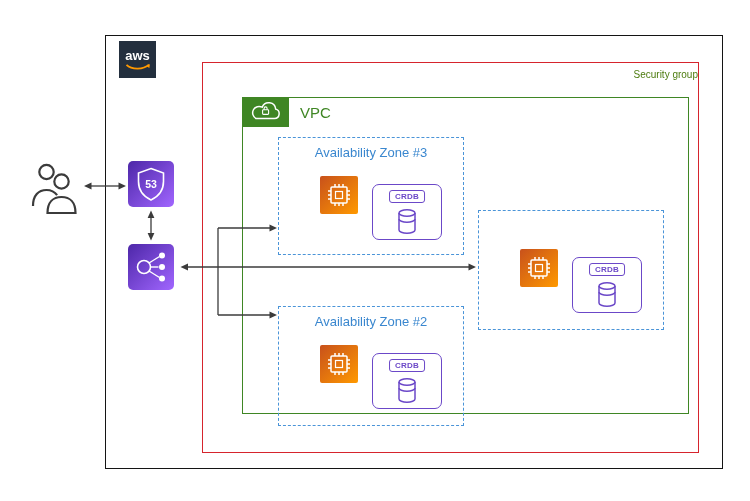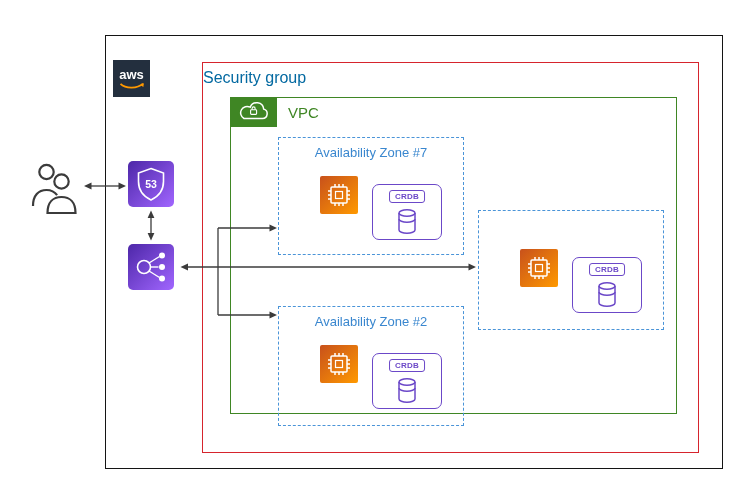--- a/index.html
+++ b/index.html
@@ -6,22 +6,22 @@
   html,body { background:#ffffff; }
   body { font-family:"Liberation Sans", sans-serif; }
   .canvas { position:relative; width:750px; height:501px; background:#ffffff; overflow:hidden; }
   .abs { position:absolute; }
 
   .outer-box { border:1.5px solid #141414; background:transparent; }
 
   .aws-logo { background:#232f3e; }
 
   .sg-box { border:1.2px solid #d6242d; }
-  .sg-label { position:absolute; top:6px; left:0; width:100%; text-align:left;
-              color:#0369a1; font-size:16px; }
+  .sg-label { position:absolute; top:6px; left:0; width:100%; text-align:right;
+              color:#4d7c0f; font-size:10px; }
 
   .vpc-box { border:1.2px solid #3f8624; }
   .vpc-icon { position:absolute; left:-1px; top:-1px; width:47px; height:30px; background:#3f8624; }
   .vpc-label { position:absolute; left:57px; top:6px; color:#3f8624; font-size:15px; }
 
   .az-box { border:1.5px dashed #4a94d8; background:transparent; }
   .az-label { position:absolute; top:7px; left:0; width:100%; text-align:center;
               color:#3a87cf; font-size:13px; }
 
   .ec2-icon { position:absolute; left:41px; top:38px; width:38px; height:38px;
@@ -39,45 +39,45 @@
 
   svg { display:block; }
 </style>
 </head>
 <body>
 
 <div class="canvas">
 
   <div class="abs outer-box" style="left:105px; top:35px; width:618px; height:434px;"></div>
 
-  <div class="abs aws-logo" style="left:113px; top:41px; width:37px; height:37px;margin-top:19px;">
+  <div class="abs aws-logo" style="left:119px; top:41px; width:37px; height:37px;">
     <svg width="37" height="37" viewBox="0 0 37 37">
       <text x="18.5" y="19" text-anchor="middle" font-size="13" font-weight="bold" fill="#ffffff" font-family="Liberation Sans, sans-serif">aws</text>
       <path d="M7.5 23.8 C12.5 28.8 24.5 28.8 30 23.6" stroke="#ff9900" stroke-width="1.8" fill="none"></path>
       <polygon points="30.8,23 30.4,27 27.6,25.2" fill="#ff9900"></polygon>
     </svg>
   </div>
 
   <div class="abs sg-box" style="left:202px; top:62px; width:497px; height:391px;">
     <div class="sg-label">Security group</div>
   </div>
 
-  <div class="abs vpc-box" style="left:230px; top:97px; width:447px; height:317px;">
+  <div class="abs vpc-box" style="left:242px; top:97px; width:447px; height:317px;">
     <div class="vpc-icon">
       <svg width="47" height="30" viewBox="0 0 47 30">
         <path d="M14 21.5 h18.5 a4.8 4.8 0 0 0 1.2-9.4 a7 7 0 0 0-13.5-1.9 A5.5 5.5 0 0 0 14 21.5 Z" stroke="#ffffff" stroke-width="1.5" fill="none"></path>
         <rect x="20.6" y="12.8" width="6" height="4.6" rx="0.8" stroke="#ffffff" stroke-width="1.1" fill="none"></rect>
         <path d="M22.1 12.8 v-1.4 a1.5 1.5 0 0 1 3 0 v1.4" stroke="#ffffff" stroke-width="1.1" fill="none"></path>
       </svg>
     </div>
     <div class="vpc-label">VPC</div>
   </div>
 
   <div class="abs az-box" style="left:278px; top:137px; width:186px; height:118px;">
-    <div class="az-label">Availability Zone #7</div>
+    <div class="az-label">Availability Zone #3</div>
     <div class="ec2-icon">
       <svg width="38" height="38" viewBox="0 0 38 38">
         <g stroke="#ffffff" stroke-width="1.5" fill="none">
           <rect x="11" y="11" width="16" height="16" rx="1"></rect>
           <rect x="15.5" y="15.5" width="7" height="7" stroke-width="1.2"></rect>
           <path d="M15 8v3 M19 8v3 M23 8v3 M15 27v3 M19 27v3 M23 27v3 M8 15h3 M8 19h3 M8 23h3 M27 15h3 M27 19h3 M27 23h3"></path>
         </g>
       </svg>
     </div>
     <div class="crdb-box">

